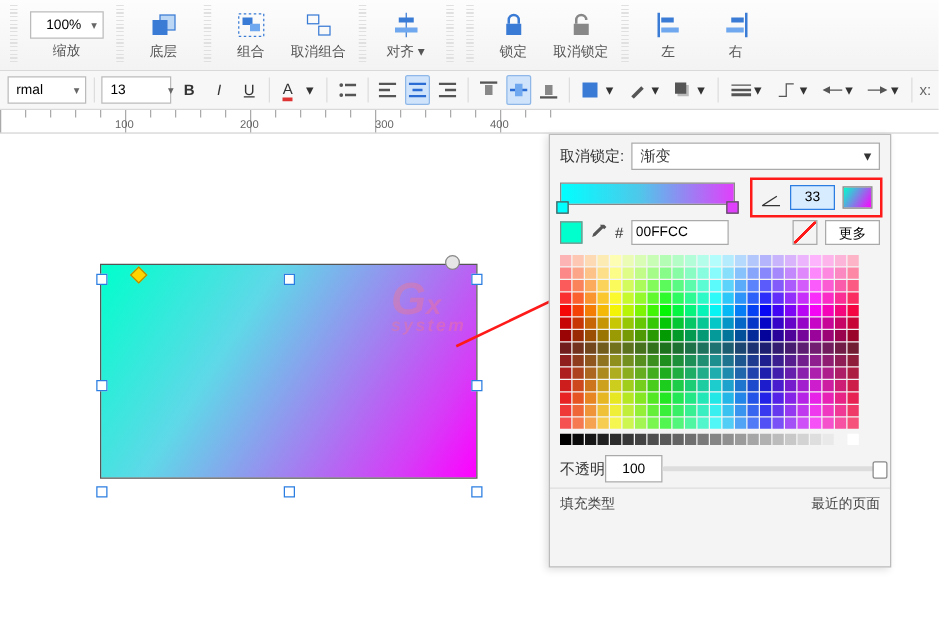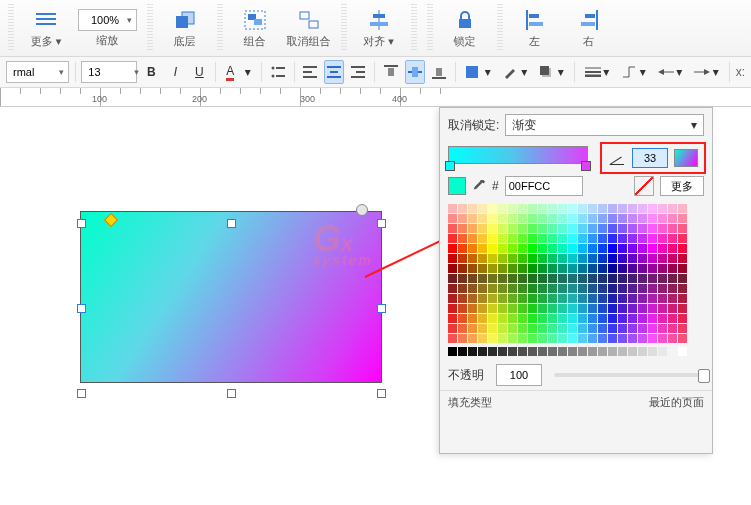--- a/index.html
+++ b/index.html
@@ -44,43 +44,33 @@
 .swatch{width:16px;height:16px;border:1px solid #888}
 .eyedrop{width:14px;height:14px}
 .hex-in{width:70px;border:1px solid #aaa;height:18px;padding:0 3px;font-size:11px;outline:none}
 .nofill{width:18px;height:18px;border:1px solid #aaa;background:linear-gradient(to top left,transparent 45%,#ff1a1a 45%,#ff1a1a 55%,transparent 55%)}
 .more-btn{border:1px solid #aaa;background:#fff;height:20px;padding:0 10px;font-size:11px;cursor:pointer}
 .palette{margin:2px 8px 4px 8px;display:flex;flex-direction:column;gap:1px}
 .pal-row{display:flex;gap:1px}
 .pal-cell{width:9px;height:9px;cursor:pointer}
 .gray-row{display:flex;gap:1px;margin:4px 8px}
 .gray-row .pal-cell{width:9px;height:9px}
-.opacity-row{display:flex;align-items:center;gap:12px;padding:4px 8px}
+.opacity-row{display:flex;align-items:center;gap:0;padding:4px 8px}
 .op-in{width:40px;border:1px solid #aaa;height:18px;text-align:center;font-size:11px;outline:none}
 .slider{flex:1;height:4px;background:#ddd;position:relative;border-radius:2px}
 .slider .thumb{position:absolute;top:-4px;width:10px;height:12px;background:#fff;border:1px solid #888;border-radius:2px}
 .recent-row{display:flex;justify-content:space-between;padding:4px 8px;font-size:11px;color:#444;border-top:1px solid #ddd}
 svg{display:block}
 </style>
 </head>
 <body>
 
 <div class="toolbar">
   <div class="hgrab"></div>
   <div class="tgroup">
-    <div class="ico">
-        <svg width="20" height="14">
-          <rect width="20" height="2" y="0" fill="#3a7bd5"></rect>
-          <rect width="20" height="2" y="5" fill="#3a7bd5"></rect>
-          <rect width="20" height="2" y="10" fill="#3a7bd5"></rect>
-        </svg>
-      </div>
-    <div class="lbl"><span>更多</span> ▾</div>
-  </div>
-  <div class="tgroup">
     <div class="zoom-box">
         <input value="100%" style="">
         <span class="dd">▾</span>
       </div>
     <div class="lbl">缩放</div>
   </div>
   <div class="hgrab"></div>
   <div class="tgroup">
     <div class="ico">
         <svg width="22" height="20">
@@ -124,20 +114,29 @@
   <div class="hgrab"></div>
   <div class="hgrab"></div>
   <div class="tgroup">
     <div class="ico">
         <svg width="18" height="20">
           <rect x="3" y="9" width="12" height="9" fill="#3a7bd5"></rect>
           <path d="M5 9 V6 a4 4 0 0 1 8 0 V9" fill="none" stroke="#3a7bd5" stroke-width="2"></path>
         </svg>
       </div>
     <div class="lbl">锁定</div>
+  </div>
+  <div class="tgroup">
+    <div class="ico">
+        <svg width="18" height="20">
+          <rect x="3" y="9" width="12" height="9" fill="#888"></rect>
+          <path d="M5 9 V6 a4 4 0 0 1 8 0" fill="none" stroke="#888" stroke-width="2"></path>
+        </svg>
+      </div>
+    <div class="lbl">取消锁定</div>
   </div>
   <div class="hgrab"></div>
   <div class="tgroup">
     <div class="ico">
         <svg width="20" height="20">
           <line x1="2" y1="0" x2="2" y2="20" stroke="#3a7bd5" stroke-width="2"></line>
           <rect x="4" y="4" width="10" height="4" fill="#3a7bd5"></rect>
           <rect x="4" y="12" width="14" height="4" fill="#6fa8ee"></rect>
         </svg>
       </div>

